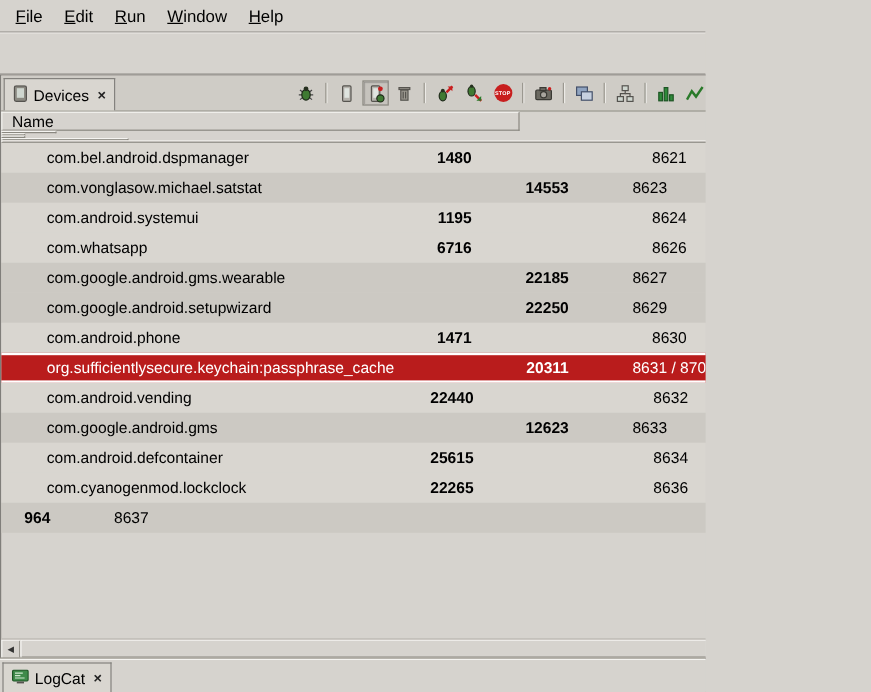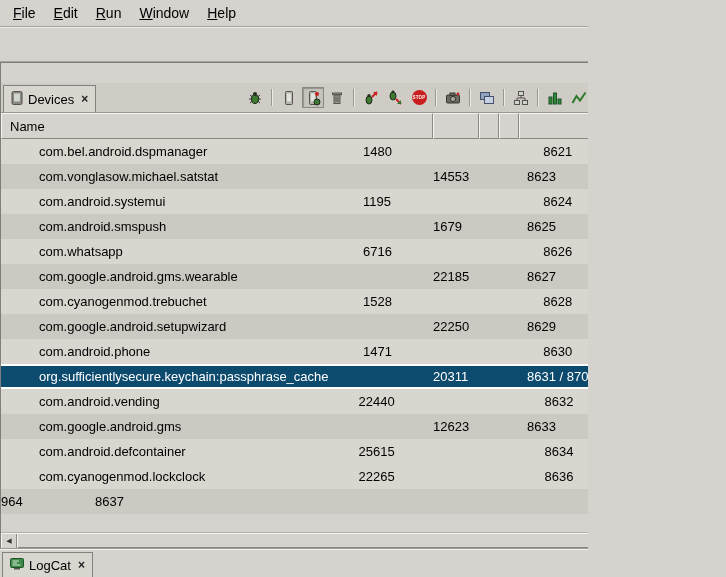--- a/index.html
+++ b/index.html
@@ -15,48 +15,48 @@
   
   .toolbar-strip{height:36px;border-top:1px solid #a8a5a0;border-bottom:1px solid #a8a5a0;
     background:#d6d3ce;box-shadow:inset 0 1px 0 #eceae6;}
 
   
   .main{position:absolute;top:62px;left:0;width:726px;height:487px;display:flex;}
   .devices-panel{width:668px;border:1px solid #807e7a;display:flex;flex-direction:column;background:#d6d3ce;}
   .splitter{width:3px;}
   .threads-panel{flex:1;border:1px solid #807e7a;display:flex;flex-direction:column;overflow:hidden;background:#d6d3ce;}
 
-  .tabbar{height:30px;display:flex;align-items:flex-end;background:#cfccc6;border-bottom:1px solid #9b9890;flex:none;margin-top:20px;}
+  .tabbar{height:30px;display:flex;align-items:flex-end;background:#cfccc6;border-bottom:1px solid #9b9890;flex:none;}
   .tab{height:27px;display:flex;align-items:center;gap:5px;padding:0 7px;background:#d9d6d0;
     border:1px solid #84827e;border-bottom:none;font-size:13px;white-space:nowrap;margin-left:2px;overflow:hidden;flex:none;}
   .tab-close{font-size:12px;font-weight:bold;padding-left:2px;color:#222;}
 
   .panel-toolbar{margin-left:auto;display:flex;align-items:center;gap:2px;padding:0 5px 4px 0;}
   .tbtn{width:22px;height:21px;display:flex;align-items:center;justify-content:center;flex:none;}
   .tbtn.pressed{border:1px solid #8a8880;background:#c6c3bd;box-shadow:inset 1px 1px 1px rgba(0,0,0,.25);}
   .tsep{width:2px;height:17px;border-left:1px solid #9b9890;border-right:1px solid #eceae6;margin:0 3px;flex:none;}
   .stop-circle{width:15px;height:15px;border-radius:50%;background:#c81e1e;color:#fff;display:flex;
     align-items:center;justify-content:center;font-size:4.5px;font-weight:bold;letter-spacing:.2px;}
   .glyph-btn{font-size:10px;color:#222;line-height:1;}
   .mini-line{width:9px;height:8px;border-bottom:2px solid #222;}
   .maxi-box{width:9px;height:9px;border:1px solid #222;border-top-width:2px;}
 
   
   .table-area{position:relative;flex:1;overflow:hidden;}
-  .table-header{display:flex;height:26px;margin-right:12px;}
+  .table-header{display:flex;height:26px;margin-right:12px;flex-direction:column;}
   .hcell{background:#d6d3ce;border-top:1px solid #f5f4f1;border-left:1px solid #f5f4f1;
     border-right:1px solid #8a8880;border-bottom:1px solid #8a8880;font-size:13px;
     display:flex;align-items:center;padding-left:8px;overflow:hidden;}
   .table-body{margin-right:16px;}
   .row{display:flex;height:25px;align-items:center;font-size:13px;cursor:default;}
   .row.even{background:#d9d6d0;gap:36px;}
   .row.odd{background:#ccc9c3;}
-  .row.selected{background:#0c4a6e;color:#fff;border-top:2px solid #fff;border-bottom:2px solid #fff;}
+  .row.selected{background:#b91c1c;color:#fff;border-top:2px solid #fff;border-bottom:2px solid #fff;}
   .cell-name{width:432px;padding-left:38px;overflow:hidden;white-space:nowrap;}
-  .cell-pid{width:46px;padding-right:5px;}
+  .cell-pid{width:46px;text-align:right;padding-right:5px;font-weight:bold;}
   .cell-a{width:20px;}.cell-b{width:20px;}
   .cell-port{width:106px;padding-left:8px;white-space:nowrap;}
   .cell-fill{flex:1;}
 
   
   .vscroll{position:absolute;top:0;right:0;width:16px;bottom:16px;display:flex;flex-direction:column;
     background:#dedbd5;border-left:1px solid #b5b2ac;}
   .hscroll{position:absolute;left:0;bottom:0;right:16px;height:16px;display:flex;
     background:#dedbd5;border-top:1px solid #b5b2ac;}
   .sbtn{width:16px;height:16px;background:#d6d3ce;box-shadow:inset 1px 1px 0 #f5f4f1,inset -1px -1px 0 #8a8880;
@@ -241,55 +241,39 @@
 
   <div class="row even">
     <span class="cell-name">com.android.systemui</span>
     <span class="cell-pid">1195</span>
     <span class="cell-a"></span>
     <span class="cell-b"></span>
     <span class="cell-port">8624</span>
     <span class="cell-fill"></span>
   </div>
 
-  <div class="row odd">
-    <span class="cell-name">com.android.smspush</span>
-    <span class="cell-pid">1679</span>
-    <span class="cell-a"></span>
-    <span class="cell-b"></span>
-    <span class="cell-port">8625</span>
-    <span class="cell-fill"></span>
-  </div>
 
   <div class="row even">
     <span class="cell-name">com.whatsapp</span>
     <span class="cell-pid">6716</span>
     <span class="cell-a"></span>
     <span class="cell-b"></span>
     <span class="cell-port">8626</span>
     <span class="cell-fill"></span>
   </div>
 
   <div class="row odd">
     <span class="cell-name">com.google.android.gms.wearable</span>
     <span class="cell-pid">22185</span>
     <span class="cell-a"></span>
     <span class="cell-b"></span>
     <span class="cell-port">8627</span>
     <span class="cell-fill"></span>
   </div>
 
-  <div class="row even">
-    <span class="cell-name">com.cyanogenmod.trebuchet</span>
-    <span class="cell-pid">1528</span>
-    <span class="cell-a"></span>
-    <span class="cell-b"></span>
-    <span class="cell-port">8628</span>
-    <span class="cell-fill"></span>
-  </div>
 
   <div class="row odd">
     <span class="cell-name">com.google.android.setupwizard</span>
     <span class="cell-pid">22250</span>
     <span class="cell-a"></span>
     <span class="cell-b"></span>
     <span class="cell-port">8629</span>
     <span class="cell-fill"></span>
   </div>
 

